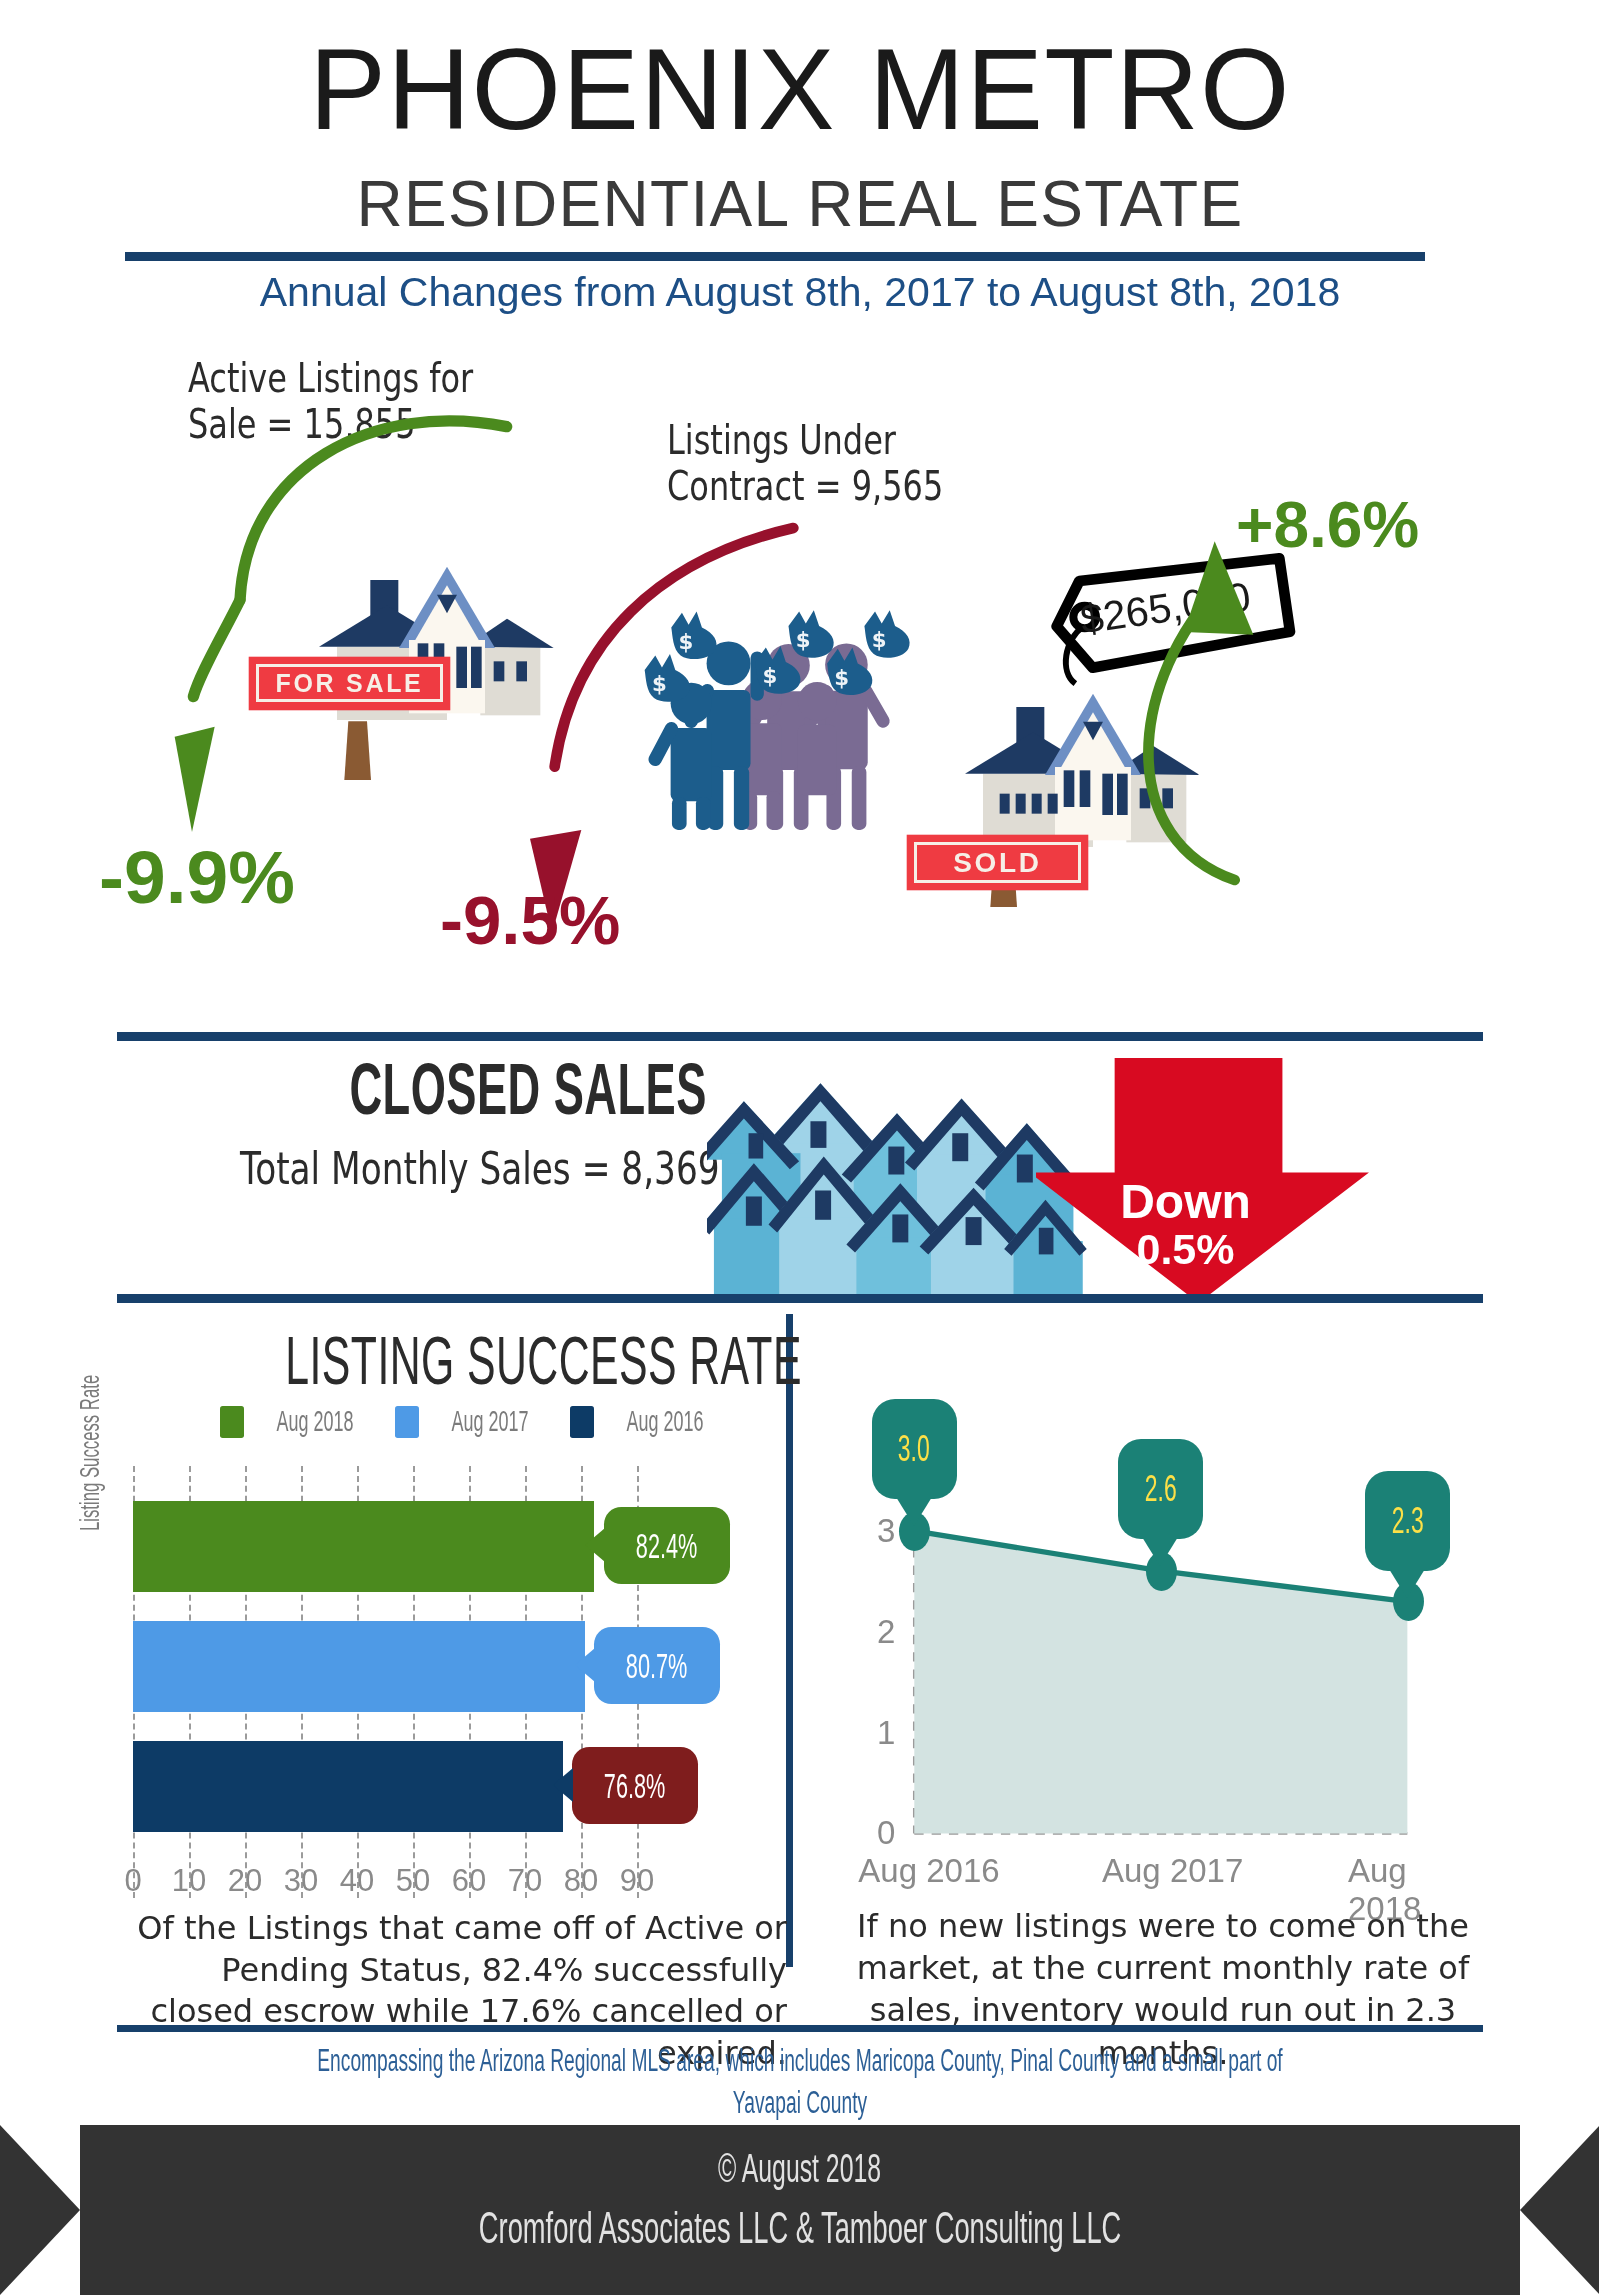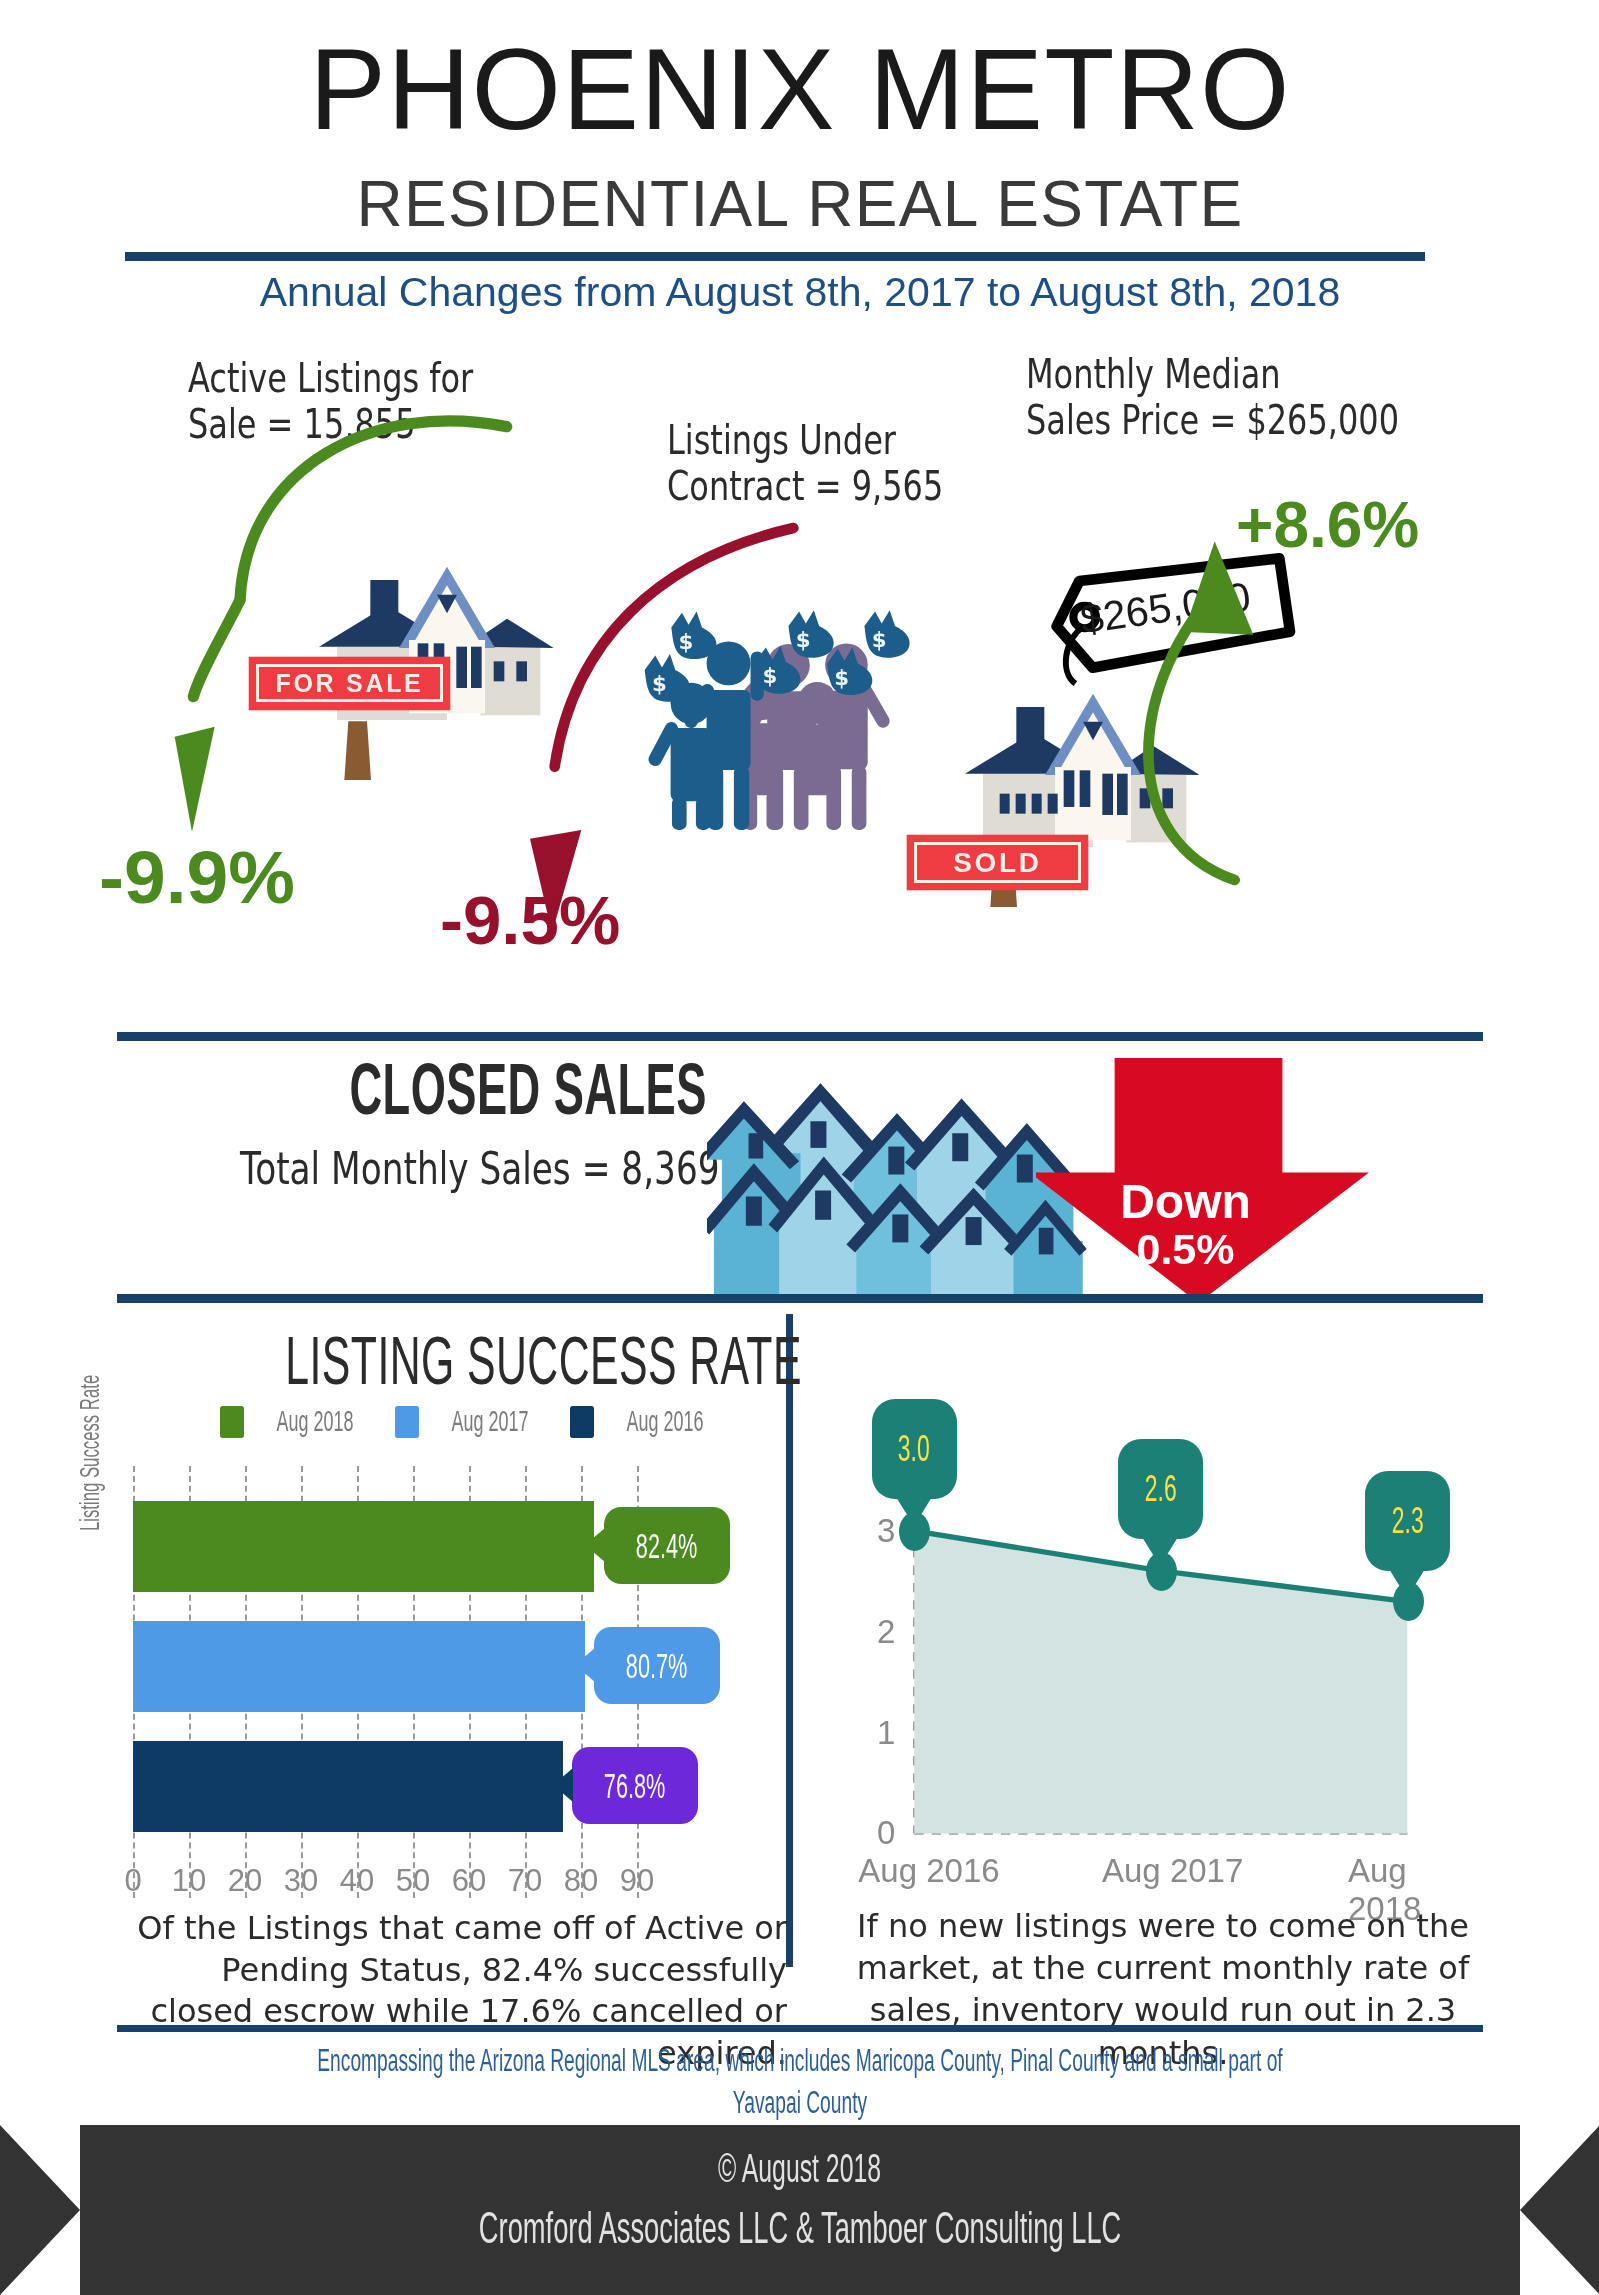--- a/index.html
+++ b/index.html
@@ -132,24 +132,20 @@
     <div class="stat-label hwrap" id="lbl-active">
       <div class="hand">Active Listings for</div>
       <div class="hand">Sale = 15,855</div>
     </div>
 
     <div class="stat-label hwrap" id="lbl-contract">
       <div class="hand">Listings Under</div>
       <div class="hand">Contract = 9,565</div>
     </div>
 
-    <div class="stat-label hwrap" id="lbl-median">
-      <div class="hand">Monthly Median</div>
-      <div class="hand">Sales Price = $265,000</div>
-    </div>
   </div>
 
   <svg id="house-for-sale" style="position:absolute;left:287px;top:560px;width:280px;height:220px;" viewBox="0 0 420 330">
     <rect x="125" y="30" width="42" height="80" fill="#1e3a63"></rect>
     <rect x="75" y="130" width="165" height="110" fill="#dfdcd4"></rect>
     <polygon points="48,130 150,68 252,130" fill="#1e3a63"></polygon>
     <rect x="290" y="128" width="90" height="105" fill="#dfdcd4"></rect>
     <polygon points="268,130 330,88 400,132" fill="#1e3a63"></polygon>
     <polygon points="168,132 240,10 312,132" fill="#6d8fc4"></polygon>
     <polygon points="183,136 240,38 297,136" fill="#fbf7ef"></polygon>
@@ -380,21 +376,21 @@
       <span class="cond" style="display:inline-block;">82.4%</span>
     </div>
 
     <div class="bar" style="left:0;top:155px;width:452px;background:#4e9ae6;"></div>
     <div class="callout" style="left:461px;top:161px;background:#4e9ae6;">
       <span class="notch" style="border-right:20px solid #4e9ae6;"></span>
       <span class="cond" style="display:inline-block;">80.7%</span>
     </div>
 
     <div class="bar" style="left:0;top:275px;width:430px;background:#0d3b66;"></div>
-    <div class="callout" style="left:439px;top:281px;background:#6d28d9;">
+    <div class="callout" style="left:439px;top:281px;background:#7f1d1d;">
       <span class="notch" style="border-right:20px solid #0d3b66;"></span>
       <span class="cond" style="display:inline-block;">76.8%</span>
     </div>
 
     <div class="xtick" style="left:0px;top:397px;">0</div>
     <div class="xtick" style="left:56px;top:397px;">10</div>
     <div class="xtick" style="left:112px;top:397px;">20</div>
     <div class="xtick" style="left:168px;top:397px;">30</div>
     <div class="xtick" style="left:224px;top:397px;">40</div>
     <div class="xtick" style="left:280px;top:397px;">50</div>

